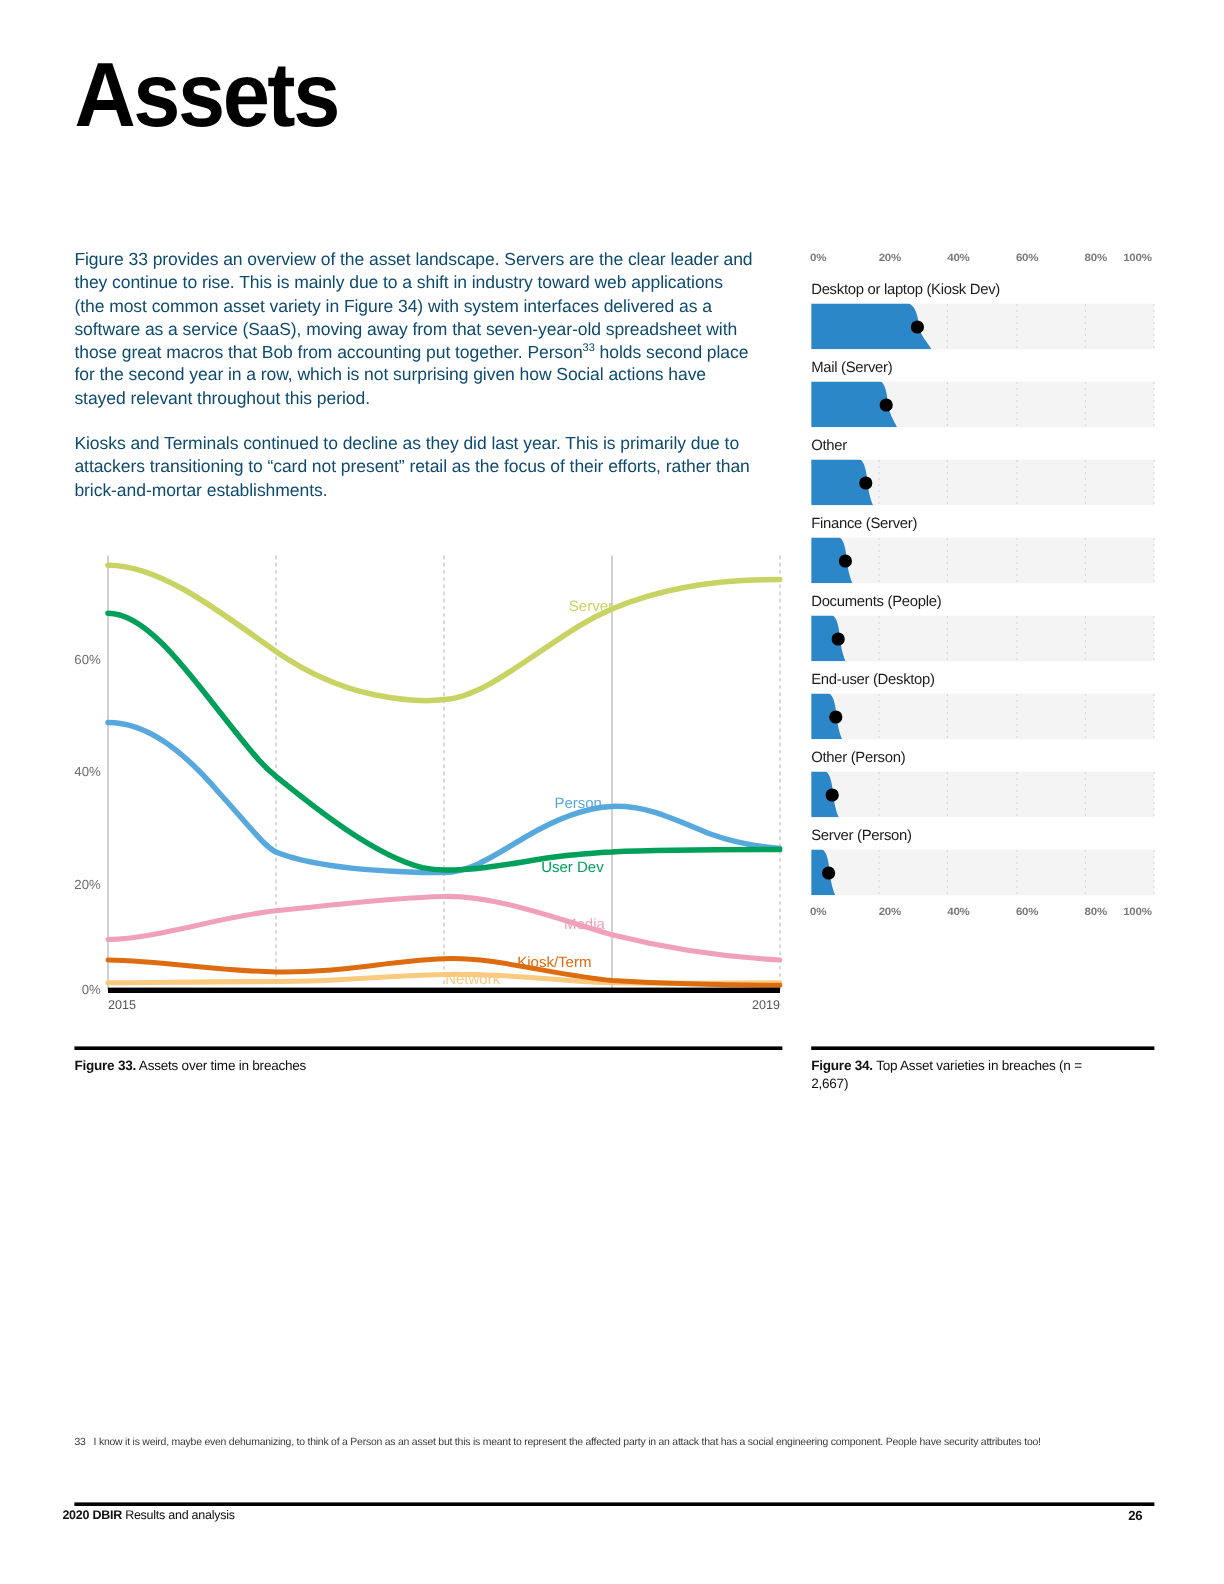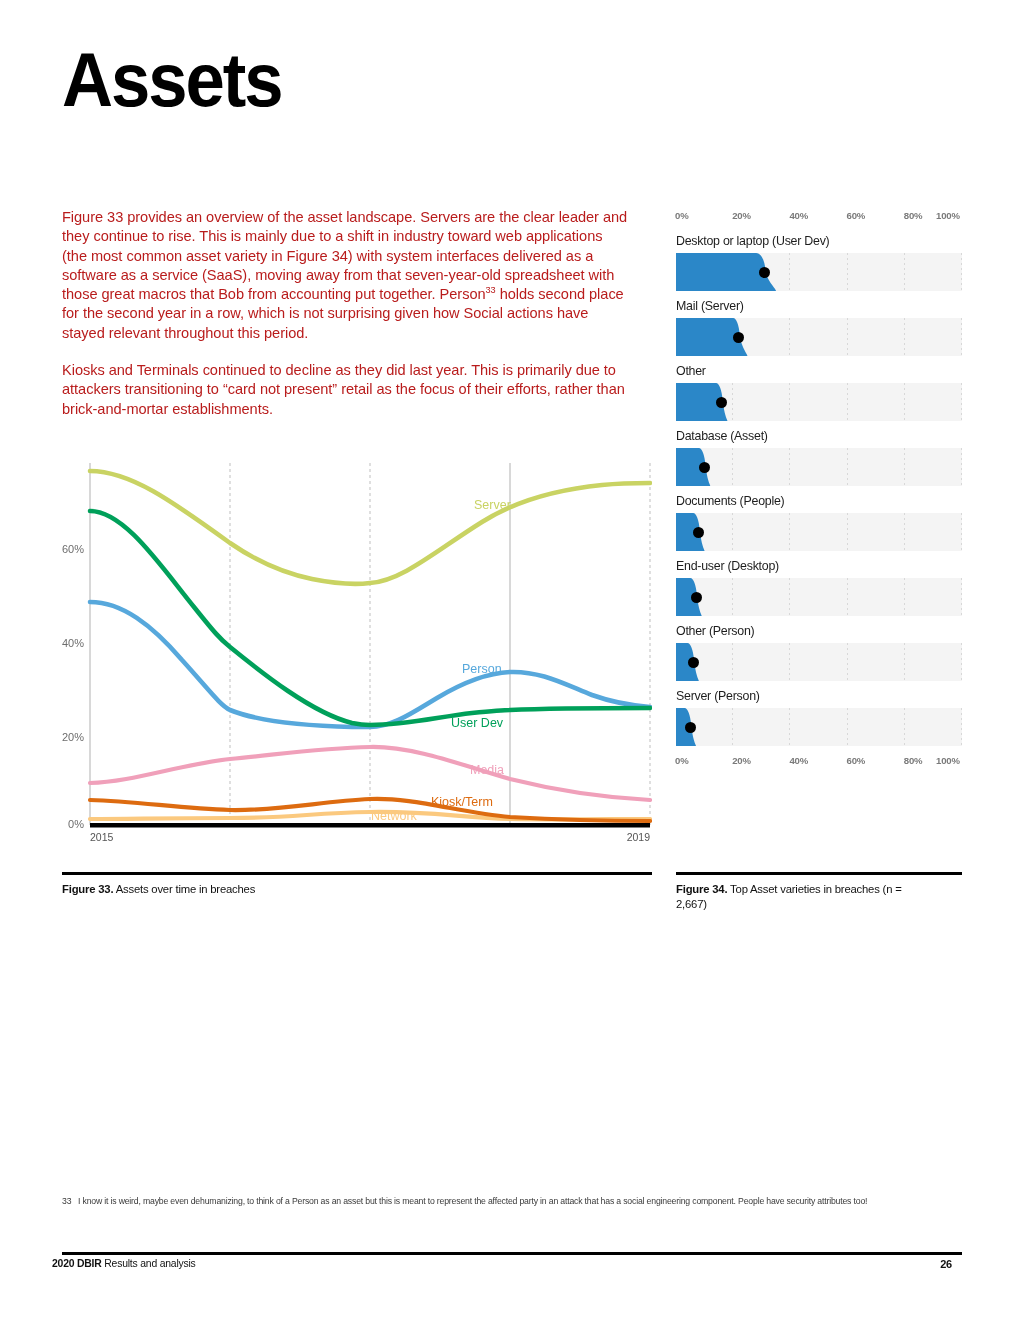--- a/index.html
+++ b/index.html
@@ -33,21 +33,21 @@
   #body-column {
     position: absolute;
     left: 62px;
     top: 208px;
     width: 566px;
   }
   #body-column p {
     margin: 0 0 18px 0;
     font-size: 14.6px;
     line-height: 19.3px;
-    color: #b91c1c;
+    color: #0c4a6e;
     letter-spacing: -0.05px;
   }
   #body-column p:last-child { margin-bottom: 4px; }
   sup { font-size: 9.2px; vertical-align: super; line-height: 0; }
 
   
   #fig33 {
     position: absolute;
     left: 62px;
     top: 455px;
@@ -241,21 +241,21 @@
   <div class="bar-axis">
       <span style="left: -1px;">0%</span>
       <span style="left: 56.2px;">20%</span>
       <span style="left: 113.4px;">40%</span>
       <span style="left: 170.6px;">60%</span>
       <span style="left: 227.8px;">80%</span>
       <span style="left: 260px;">100%</span>
     </div>
   <div id="bar-rows">
       <div class="bar-row">
-        <div class="bar-label">Desktop or laptop (User Dev)</div>
+        <div class="bar-label">Desktop or laptop (Kiosk Dev)</div>
         <div class="bar-track">
           <div class="gridline" style="left: 56.2px;"></div>
           <div class="gridline" style="left: 113.4px;"></div>
           <div class="gridline" style="left: 170.6px;"></div>
           <div class="gridline" style="left: 227.8px;"></div>
           <div class="gridline" style="left: 285px;"></div>
           <div class="bar-fill" style="width: 104.1px;">
             <svg width="104.1" height="38" viewBox="0 0 104.1 38">
               <path fill="#2b87c8" d="M0,0 L80.08000000000001,0 C84.799,0 88.66,6.460000000000001 89.66,17.86 C90.66,27.36 98.1,33.44 100.1,38 L0,38 Z"></path>
             </svg>
@@ -289,21 +289,21 @@
           <div class="gridline" style="left: 285px;"></div>
           <div class="bar-fill" style="width: 55.48px;">
             <svg width="55.48" height="38" viewBox="0 0 55.48 38">
               <path fill="#2b87c8" d="M0,0 L40.040000000000006,0 C43.186,0 45.76,6.460000000000001 46.76,17.86 C47.76,27.36 49.48,33.44 51.48,38 L0,38 Z"></path>
             </svg>
           </div>
           <div class="bar-dot" style="left: 45.76px;"></div>
         </div>
       </div>
       <div class="bar-row">
-        <div class="bar-label">Database (Asset)</div>
+        <div class="bar-label">Finance (Server)</div>
         <div class="bar-track">
           <div class="gridline" style="left: 56.2px;"></div>
           <div class="gridline" style="left: 113.4px;"></div>
           <div class="gridline" style="left: 170.6px;"></div>
           <div class="gridline" style="left: 227.8px;"></div>
           <div class="gridline" style="left: 285px;"></div>
           <div class="bar-fill" style="width: 38.32px;">
             <svg width="38.32" height="38" viewBox="0 0 38.32 38">
               <path fill="#2b87c8" d="M0,0 L22.88,0 C26.026,0 28.6,6.460000000000001 29.6,17.86 C30.6,27.36 32.32,33.44 34.32,38 L0,38 Z"></path>
             </svg>

